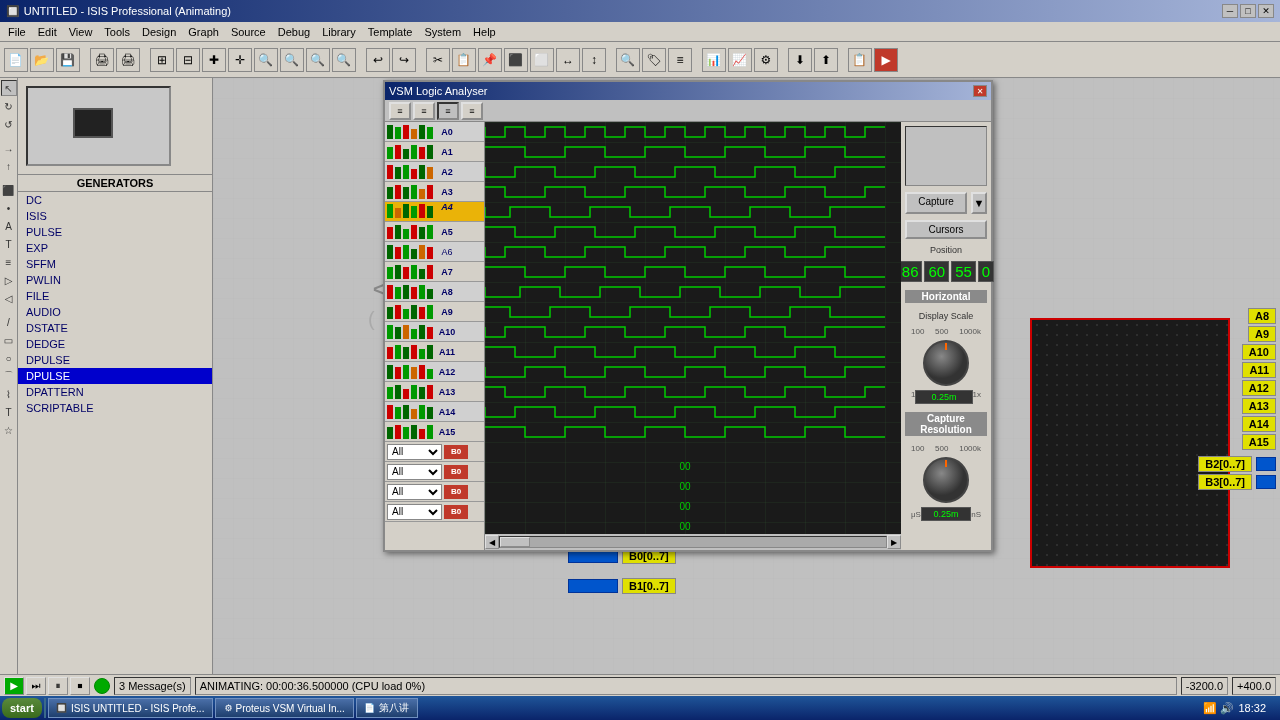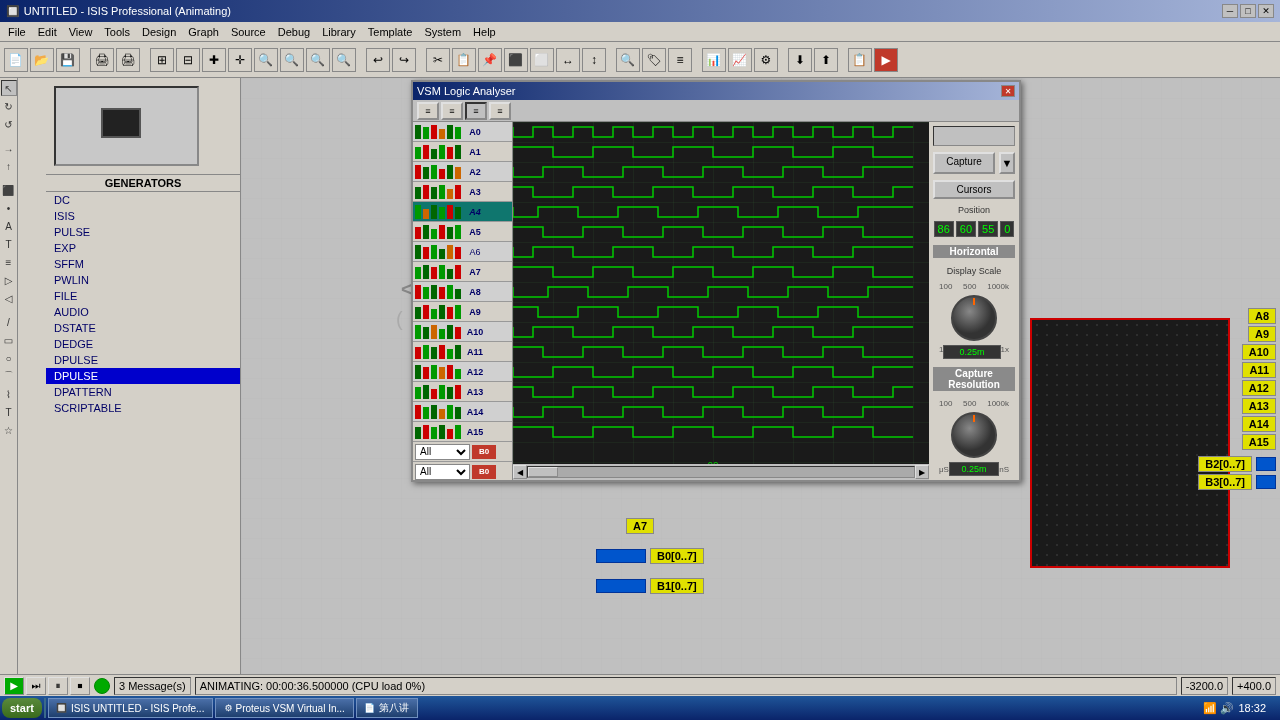--- a/index.html
+++ b/index.html
@@ -65,21 +65,20 @@
       height: calc(720px - 22px - 20px - 36px - 22px - 24px);
     }
 
     
     .left-panel {
       width: 195px;
       background: #d4d0c8;
       border-right: 1px solid #888;
       display: flex;
       flex-direction: column;
-      margin-left: 28px;
     }
     .tool-btn {
       width: 16px; height: 16px;
       display: flex; align-items: center; justify-content: center;
       cursor: pointer; font-size: 10px; color: #333;
     }
 
     
     .preview-area {
       width: 145px;
@@ -149,21 +148,21 @@
     .vsm-close {
       width: 14px; height: 12px;
       background: #c0392b;
       border: 1px solid #888;
       display: flex; align-items: center; justify-content: center;
       font-size: 8px; color: white; cursor: pointer;
     }
 
     .vsm-body {
       display: flex;
-      height: 358px;
+      height: 428px;
     }
 
     
     .channel-list {
       width: 100px;
       background: #d4d0c8;
       border-right: 1px solid #888;
       overflow-y: hidden;
     }
 
@@ -356,21 +355,21 @@
       text-align: center;
       font-size: 10px;
       font-weight: bold;
       padding: 1px;
       margin: 2px 0;
     }
     .pos-val {
       background: #333;
       border: 1px solid #555;
       padding: 1px 3px;
-      font-size: 11px;
+      font-size: 15px;
       color: #00ff00;
     }
   </style>
 </head>
 <body>
 
 <div class="title-bar">
   <div class="title-bar-left">
     <span>🔲</span>
     <span>UNTITLED - ISIS Professional (Animating)</span>
@@ -639,21 +638,21 @@
                 <rect x="2" y="4" width="6" height="12" fill="#006600"></rect>
                 <rect x="10" y="2" width="6" height="14" fill="#cc0000"></rect>
                 <rect x="18" y="4" width="6" height="12" fill="#006600"></rect>
                 <rect x="26" y="2" width="6" height="14" fill="#009900"></rect>
                 <rect x="34" y="6" width="6" height="10" fill="#cc6600"></rect>
                 <rect x="42" y="2" width="6" height="14" fill="#cc0000"></rect>
               </svg>
             </div>
             <div style="width:20px; font-size:9px; color:#000066; font-weight:bold; text-align:center;">A3</div>
           </div>
-          <div style="height:20px; display:flex; align-items:center; border-bottom:1px solid #999; background:#0f766e;font-style:italic;">
+          <div style="height:20px; display:flex; border-bottom:1px solid #999; background:#eab308;font-style:italic;">
             <div style="width:52px; height:18px;">
               <svg width="52" height="18">
                 <rect x="2" y="2" width="6" height="14" fill="#009900"></rect>
                 <rect x="10" y="6" width="6" height="10" fill="#cc6600"></rect>
                 <rect x="18" y="2" width="6" height="14" fill="#006600"></rect>
                 <rect x="26" y="4" width="6" height="12" fill="#009900"></rect>
                 <rect x="34" y="2" width="6" height="14" fill="#cc0000"></rect>
                 <rect x="42" y="4" width="6" height="12" fill="#006600"></rect>
               </svg>
             </div>

